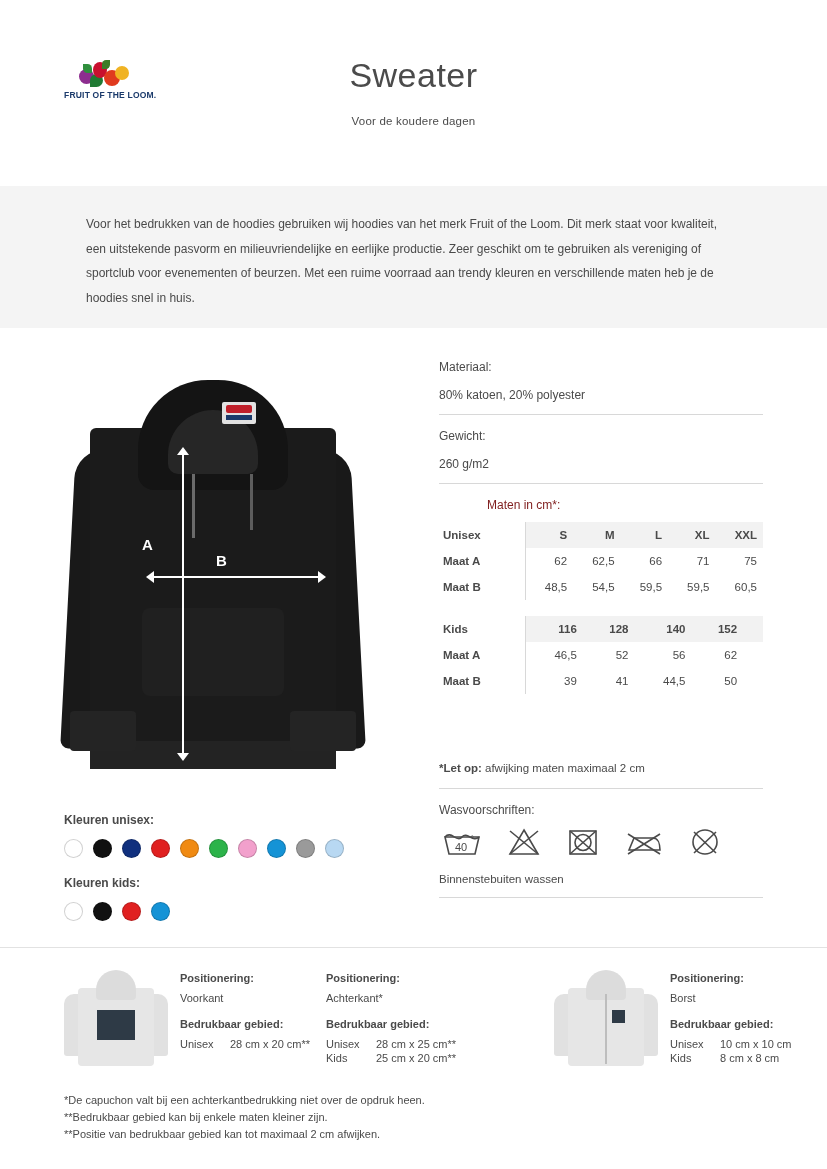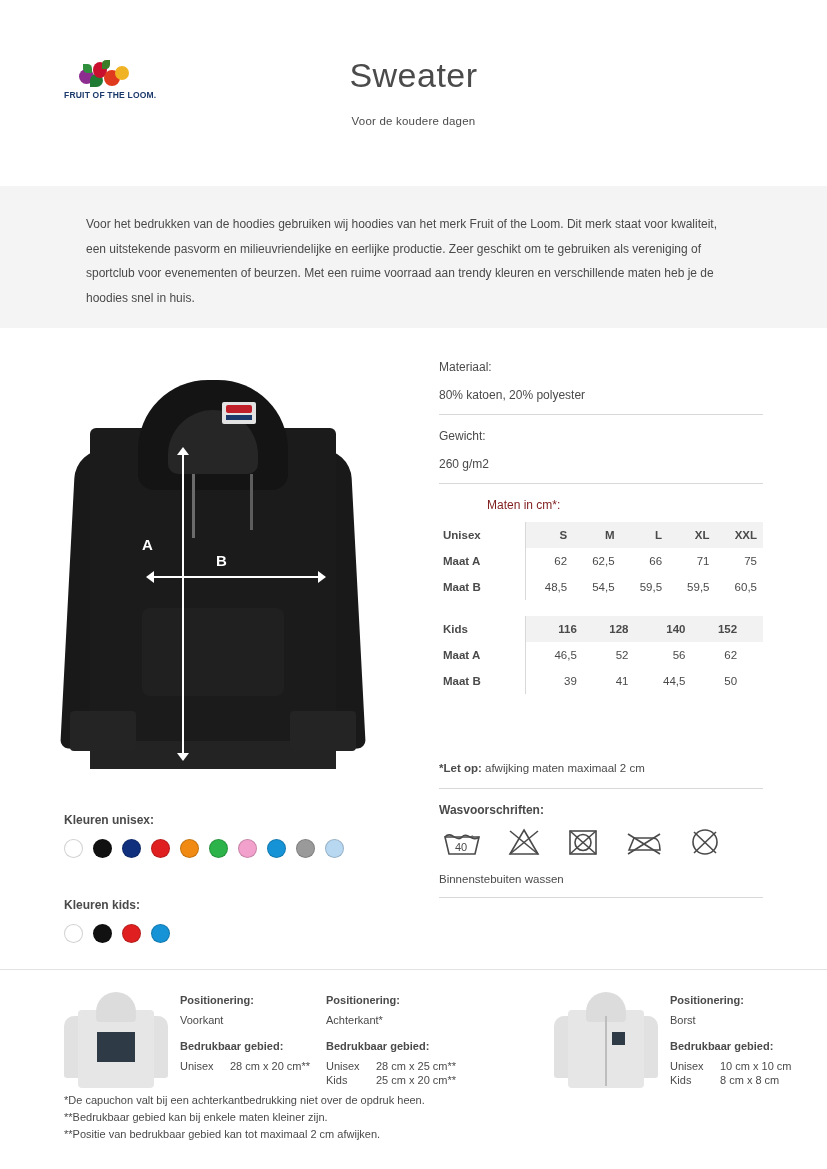--- a/index.html
+++ b/index.html
@@ -145,21 +145,21 @@
   }
 
   
   .swatch-section { margin-top: 18px; padding-left: 0px; }
   .swatch-title { font-size: 12px; font-weight: bold; color:#4a4a4a; margin-bottom: 12px; }
   .swatch-row { display: flex; gap: 10px; align-items:center; }
   .swatch {
     width: 19px; height: 19px; border-radius: 50%;
     border: 1px solid rgba(0,0,0,0.18);
   }
-  .swatch-section.second { margin-top: 40px; }
+  .swatch-section.second { margin-top: 18px; }
 
   
   .spec-block { padding-bottom: 12px; border-bottom: 1px solid #d8d8d8; margin-bottom: 14px; }
   .spec-label { font-size: 12px; font-weight: normal; color:#4a4a4a; margin-bottom: 14px; }
   .spec-value { font-size: 12px; color:#4a4a4a; }
 
   .size-title { font-size: 12px; font-weight: normal; color:#7f1d1d; margin-bottom: 10px; margin-left: 48px; }
   table.sizes { border-collapse: collapse; width: 324px; font-size: 11.5px; }
   table.sizes td, table.sizes th {
     padding: 7px 6px; text-align: right; color:#4a4a4a; font-weight: normal;
@@ -171,21 +171,21 @@
   table.sizes tr.head.shaded th, table.sizes tr.head.shaded td { background: #f2f2f2; }
   table.sizes td.sep, table.sizes th.sep { border-left: 1px solid #d8d8d8; }
   table.sizes tr.head th.rowhead { background: transparent; }
   .tbl-gap { height: 16px; }
 
   .note-block { margin-top: 68px; padding-bottom: 14px; border-bottom: 1px solid #d8d8d8; }
   .note-text { font-size: 11.5px; color:#4a4a4a; }
   .note-text b { font-weight: bold; }
 
   .wash-block { margin-top: 14px; padding-bottom: 12px; border-bottom: 1px solid #d8d8d8; }
-  .wash-title { font-size: 12px; font-weight: bold; color:#4a4a4a; margin-bottom: 10px; }
+  .wash-title { font-size: 12px; font-weight: normal; color:#4a4a4a; margin-bottom: 10px; }
   .wash-icons { display:flex; gap: 26px; padding-left: 4px; align-items:center; }
   .wash-icons svg { display:block; }
   .wash-note { font-size: 11.5px; color:#4a4a4a; margin-top: 16px; }
 
   
   .pos-band {
     margin-top: 26px;
     border-top: 1px solid #e2e2e2;
     padding: 18px 64px 0 64px;
     display: flex;

